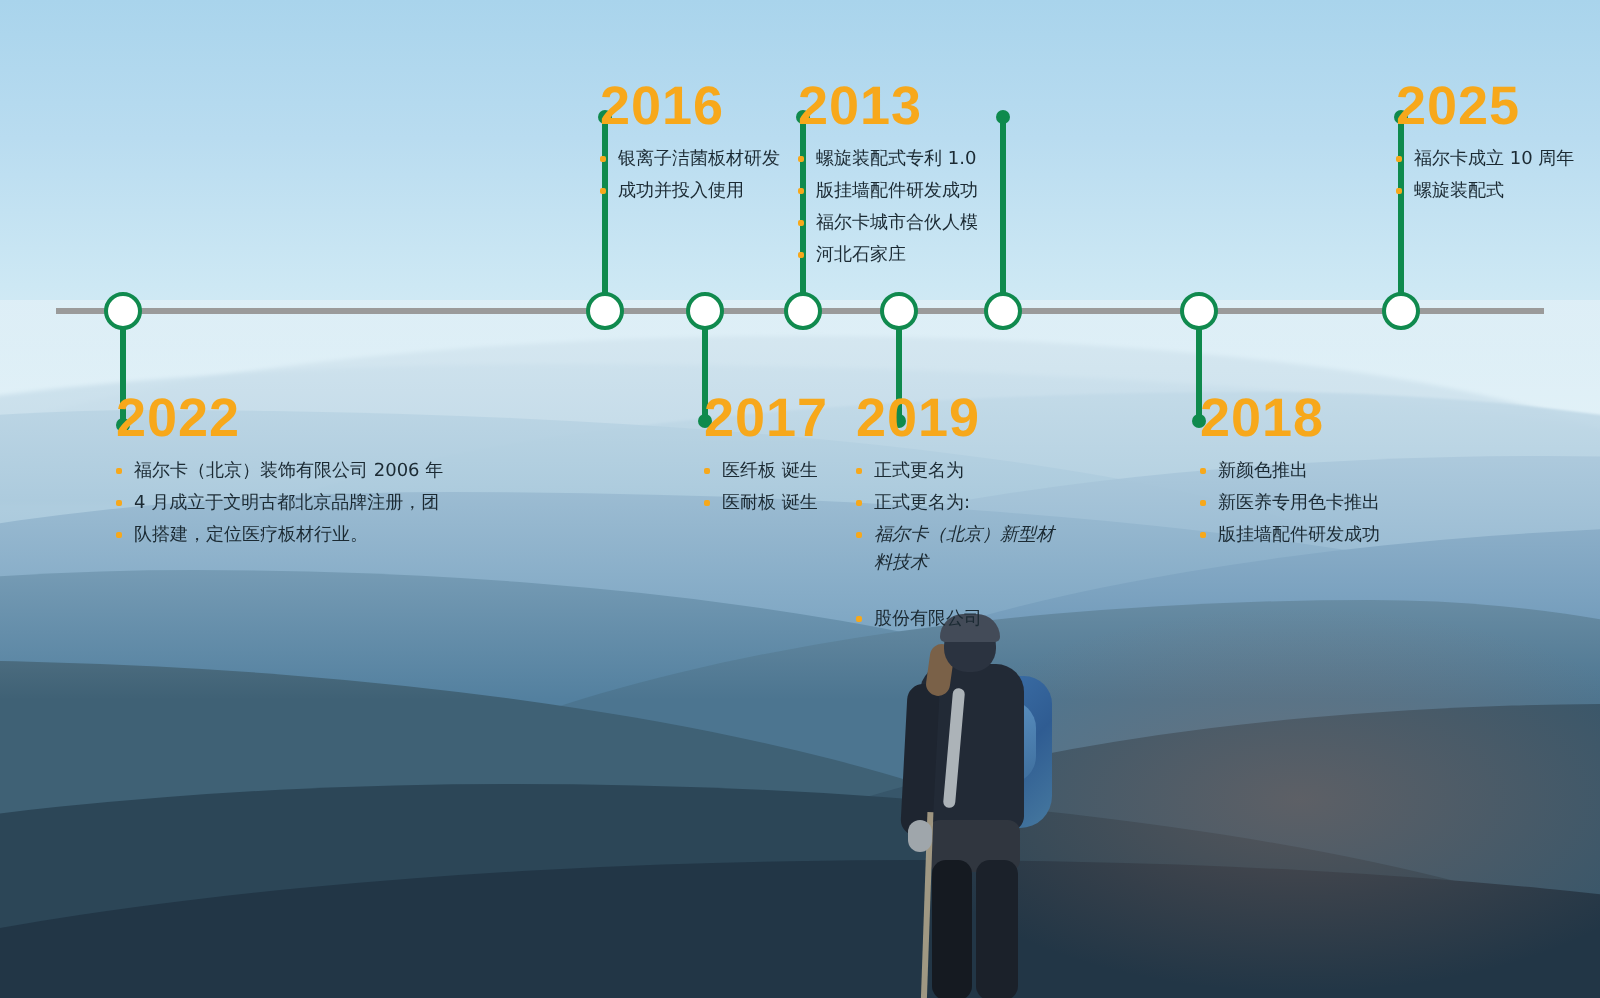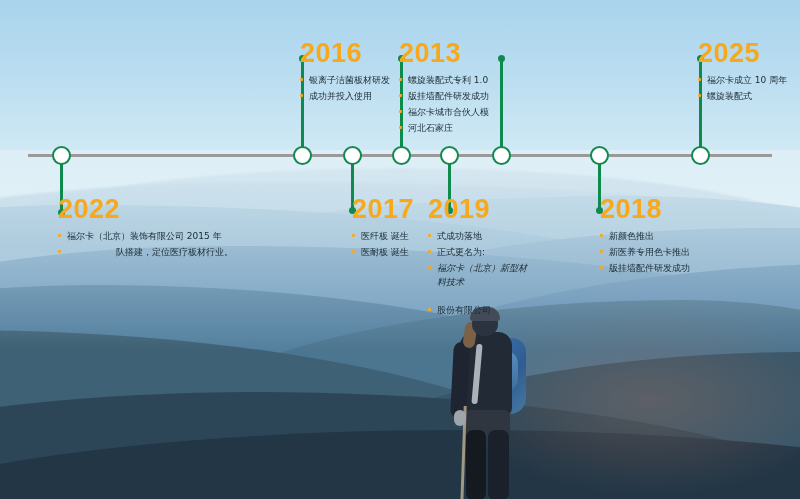--- a/index.html
+++ b/index.html
@@ -148,22 +148,23 @@
   </div>
 
   <div class="axis"></div>
 
   <div class="stem" style="left:60px;top:162px;height:50px;"></div>
   <div class="stem-dot" style="left:58px;top:209px;"></div>
   <div class="node" style="left:52px;"></div>
   <div class="entry below" style="left:58px;top:196px;width:175px;">
     <div class="year">2022</div>
     <ul class="bullets">
-      <li>福尔卡（北京）装饰有限公司 2015 年</li>
-      <li style="padding-left:9px;text-align:right;">队搭建，定位医疗板材行业。</li>
+      <li>福尔卡（北京）装饰有限公司 2006 年</li>
+      <li style="padding-left:9px;list-style:none;">4 月成立于文明古都北京品牌注册，团</li>
+      <li style="padding-left:9px;">队搭建，定位医疗板材行业。</li>
     </ul>
   </div>
 
   <div class="stem" style="left:301px;top:58px;height:92px;"></div>
   <div class="stem-dot" style="left:299px;top:55px;"></div>
   <div class="node" style="left:293px;"></div>
   <div class="entry top" style="left:300px;top:40px;width:95px;">
     <div class="year">2016</div>
     <ul class="bullets">
       <li>银离子洁菌板材研发</li>
@@ -194,21 +195,21 @@
       <li style="padding-left:9px;">河北石家庄</li>
     </ul>
   </div>
 
   <div class="stem" style="left:448px;top:162px;height:48px;"></div>
   <div class="stem-dot" style="left:446px;top:207px;"></div>
   <div class="node" style="left:440px;"></div>
   <div class="entry below" style="left:428px;top:196px;width:100px;">
     <div class="year">2019</div>
     <ul class="bullets">
-      <li>式成功落地</li>
+      <li>正式更名为</li>
       <li>正式更名为:</li>
       <li style="padding-left:9px;font-style:italic;">福尔卡（北京）新型材料技术</li>
       <li style="padding-left:9px;margin-top:14px;">股份有限公司</li>
     </ul>
   </div>
 
   <div class="stem" style="left:500px;top:58px;height:92px;"></div>
   <div class="stem-dot" style="left:498px;top:55px;"></div>
   <div class="node" style="left:492px;"></div>
 

